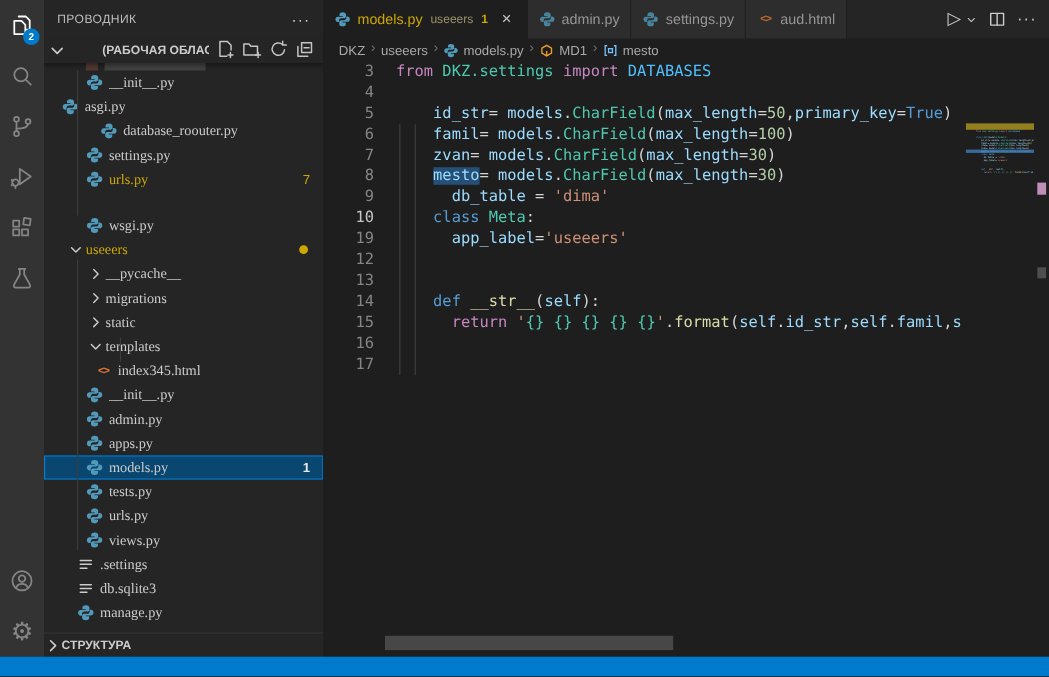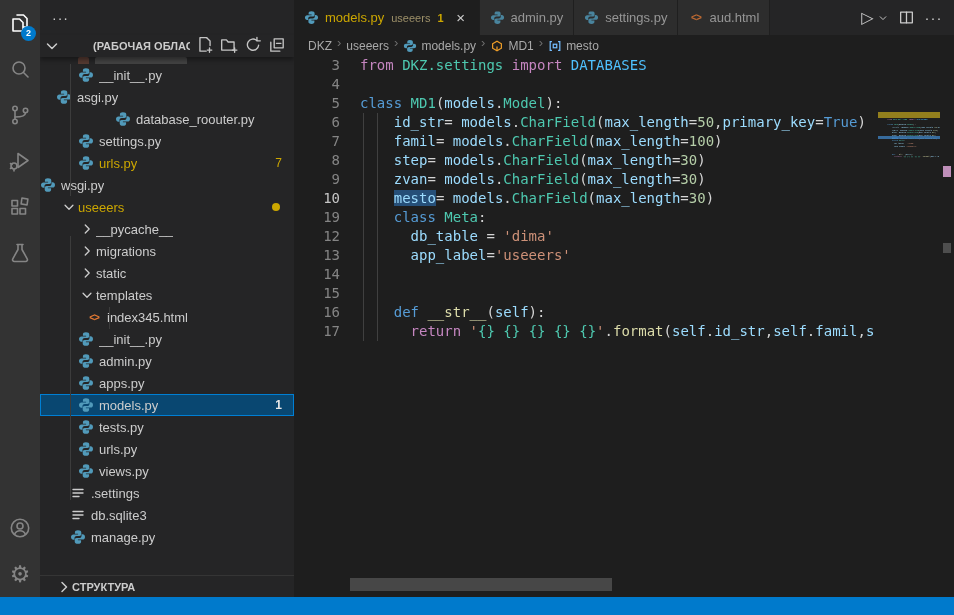--- a/index.html
+++ b/index.html
@@ -31,29 +31,29 @@
   #sb-section-label{flex:1;white-space:nowrap;overflow:hidden;margin-left:33px;}
   .sb-act{width:18px;height:18px;margin-left:6px;color:#c5c5c5;cursor:pointer;}
   #tree{position:absolute;left:0;top:57px;width:254px;}
   #clipped-row{height:7px;overflow:hidden;opacity:.55;display:flex;align-items:flex-start;padding-left:38px;gap:6px;}
   #clipped-row i{display:block;height:10px;width:11px;background:#7b4a3a;border-radius:2px;}
   #clipped-row b{display:block;height:10px;width:92px;background:#5a5a5a;border-radius:2px;}
   .row{position:relative;height:22px;display:flex;align-items:center;color:#cccccc;cursor:pointer;white-space:nowrap;}
   .row .chev{width:14px;height:14px;color:#cccccc;margin-right:2px;flex:none;}
   .row .chev.open svg{transform:rotate(90deg);}
   .row .fic{width:16px;height:16px;margin-right:5px;flex:none;}
-  .row .lbl{overflow:hidden;text-overflow:ellipsis;}
+  .row .lbl{overflow:hidden;text-overflow:ellipsis;font-family:Liberation Serif, serif;}
   .row.warn .lbl{color:#CCA700;}
   .row.selected{background:#094771;box-shadow:inset 0 0 0 1px #007FD4;}
   .badge-num{margin-left:auto;margin-right:12px;font-size:12px;color:#CCA700;}
   .row.selected .badge-num{color:#e8e8e8;font-weight:bold;}
   .dot{margin-left:auto;margin-right:14px;width:8px;height:8px;border-radius:50%;background:#CCA700;}
   .tree-guide{position:absolute;width:1px;background:#3c3c3c;z-index:0;}
   #sb-outline{position:absolute;left:0;bottom:0;width:254px;height:22px;border-top:1px solid #353535;
-              display:flex;align-items:center;font-size:11px;font-weight:bold;color:#cccccc;padding-left:16px;box-sizing:border-box;}
+              display:flex;align-items:center;font-size:11px;font-weight:bold;color:#cccccc;padding-left:0;box-sizing:border-box;}
   #sb-outline .chev{width:16px;height:16px;}
 
   
   #editor{position:absolute;left:294px;top:0;width:660px;height:597px;background:#1e1e1e;}
   #tabbar{position:absolute;left:0;top:0;width:660px;height:35px;background:#252526;display:flex;}
   .tab{height:35px;display:flex;align-items:center;padding:0 10px;background:#2d2d2d;color:#969696;
        font-size:13px;border-right:1px solid #1f1f1f;cursor:pointer;flex:none;}
   .tab .fic{width:15px;height:15px;margin-right:6px;opacity:.8;}
   .tab.active{background:#1e1e1e;color:#cccccc;}
   .tab.active .fic{opacity:1;}
@@ -179,20 +179,21 @@
         <div class="act-item">
           <span class="icon">
             <span class="gear-glyph">⚙</span>
           </span>
         </div>
       </div>
   </div>
 
   <div id="sidebar">
     <div id="sb-title-row">
+      <span id="sb-title">ПРОВОДНИК</span>
       <span id="sb-more">···</span>
     </div>
     <div id="sb-section">
       <span class="chev icon" id="sb-section-chev">
           <svg viewBox="0 0 16 16" fill="none" stroke="currentColor" stroke-width="1.5" stroke-linecap="round" stroke-linejoin="round">
             <path d="M3.5 6l4.5 4.5L12.5 6"></path>
           </svg>
         </span>
       <span id="sb-section-label">(РАБОЧАЯ ОБЛАСТЬ) ...</span>
       <span id="sb-actions"><span class="icon sb-act">
@@ -235,21 +236,21 @@
         </div>
         <div class="row" style="padding-left: 16px;">
           <span class="icon fic">
             <svg viewBox="0 0 16 16">
               <path fill="#519aba" d="M7.9 1.2c-2.1 0-3 .9-3 2.3v1.3h3.2v.7H3.4c-1.4 0-2.4 1-2.4 2.6s1 2.6 2.4 2.6h1.1V9.1c0-1.2 1-2.1 2.2-2.1h2.6c1.2 0 2-.8 2-2V3.5c0-1.4-1-2.3-3.4-2.3z"></path>
               <path fill="#519aba" d="M8.1 14.8c2.1 0 3-.9 3-2.3v-1.3H7.9v-.7h4.7c1.4 0 2.4-1 2.4-2.6s-1-2.6-2.4-2.6h-1.1v1.6c0 1.2-1 2.1-2.2 2.1H6.7c-1.2 0-2 .8-2 2v1.5c0 1.4 1 2.3 3.4 2.3z"></path>
             </svg>
           </span>
           <span class="lbl">asgi.py</span>
         </div>
-        <div class="row" style="padding-left: 38px; margin-left: 37px;">
+        <div class="row" style="padding-left: 51px;">
           <span class="icon fic">
             <svg viewBox="0 0 16 16">
               <path fill="#519aba" d="M7.9 1.2c-2.1 0-3 .9-3 2.3v1.3h3.2v.7H3.4c-1.4 0-2.4 1-2.4 2.6s1 2.6 2.4 2.6h1.1V9.1c0-1.2 1-2.1 2.2-2.1h2.6c1.2 0 2-.8 2-2V3.5c0-1.4-1-2.3-3.4-2.3z"></path>
               <path fill="#519aba" d="M8.1 14.8c2.1 0 3-.9 3-2.3v-1.3H7.9v-.7h4.7c1.4 0 2.4-1 2.4-2.6s-1-2.6-2.4-2.6h-1.1v1.6c0 1.2-1 2.1-2.2 2.1H6.7c-1.2 0-2 .8-2 2v1.5c0 1.4 1 2.3 3.4 2.3z"></path>
             </svg>
           </span>
           <span class="lbl">database_roouter.py</span>
         </div>
         <div class="row" style="padding-left: 38px;">
           <span class="icon fic">
@@ -263,21 +264,21 @@
         <div class="row warn" style="padding-left: 38px;">
           <span class="icon fic">
             <svg viewBox="0 0 16 16">
               <path fill="#519aba" d="M7.9 1.2c-2.1 0-3 .9-3 2.3v1.3h3.2v.7H3.4c-1.4 0-2.4 1-2.4 2.6s1 2.6 2.4 2.6h1.1V9.1c0-1.2 1-2.1 2.2-2.1h2.6c1.2 0 2-.8 2-2V3.5c0-1.4-1-2.3-3.4-2.3z"></path>
               <path fill="#519aba" d="M8.1 14.8c2.1 0 3-.9 3-2.3v-1.3H7.9v-.7h4.7c1.4 0 2.4-1 2.4-2.6s-1-2.6-2.4-2.6h-1.1v1.6c0 1.2-1 2.1-2.2 2.1H6.7c-1.2 0-2 .8-2 2v1.5c0 1.4 1 2.3 3.4 2.3z"></path>
             </svg>
           </span>
           <span class="lbl">urls.py</span>
           <span class="badge-num">7</span>
         </div>
-        <div class="row" style="">
+        <div class="row" style="padding-left: 38px; margin-top: 20px;">
           <span class="icon fic">
             <svg viewBox="0 0 16 16">
               <path fill="#519aba" d="M7.9 1.2c-2.1 0-3 .9-3 2.3v1.3h3.2v.7H3.4c-1.4 0-2.4 1-2.4 2.6s1 2.6 2.4 2.6h1.1V9.1c0-1.2 1-2.1 2.2-2.1h2.6c1.2 0 2-.8 2-2V3.5c0-1.4-1-2.3-3.4-2.3z"></path>
               <path fill="#519aba" d="M8.1 14.8c2.1 0 3-.9 3-2.3v-1.3H7.9v-.7h4.7c1.4 0 2.4-1 2.4-2.6s-1-2.6-2.4-2.6h-1.1v1.6c0 1.2-1 2.1-2.2 2.1H6.7c-1.2 0-2 .8-2 2v1.5c0 1.4 1 2.3 3.4 2.3z"></path>
             </svg>
           </span>
           <span class="lbl">wsgi.py</span>
         </div>
         <div class="row warn" style="padding-left: 22px;">
           <span class="icon chev open">
@@ -547,28 +548,26 @@
           <div class="lnum">12</div>
           <div class="lnum">13</div>
           <div class="lnum">14</div>
           <div class="lnum">15</div>
           <div class="lnum">16</div>
           <div class="lnum">17</div>
         </div>
       <div id="code-content">
           <div class="cline"><span class="k2">from </span><span class="cl">DKZ.settings</span><span class="k2"> import </span><span class="cn">DATABASES</span></div>
           <div class="cline">&nbsp;</div>
-          <div class="cline"><span class="k1">class </span><span class="cl">MD1</span><span class="pu">(</span><span class="va">models</span><span class="pu">.</span><span class="cl">Model</span><span class="pu">):</span></div>
           <div class="cline"><span class="pu">    </span><span class="va">id_str</span><span class="pu">= </span><span class="va">models</span><span class="pu">.</span><span class="cl">CharField</span><span class="pu">(</span><span class="va">max_length</span><span class="pu">=</span><span class="nu">50</span><span class="pu">,</span><span class="va">primary_key</span><span class="pu">=</span><span class="k1">True</span><span class="pu">)</span></div>
           <div class="cline"><span class="pu">    </span><span class="va">famil</span><span class="pu">= </span><span class="va">models</span><span class="pu">.</span><span class="cl">CharField</span><span class="pu">(</span><span class="va">max_length</span><span class="pu">=</span><span class="nu">100</span><span class="pu">)</span></div>
-          <div class="cline"><span class="pu">    </span><span class="va">step</span><span class="pu">= </span><span class="va">models</span><span class="pu">.</span><span class="cl">CharField</span><span class="pu">(</span><span class="va">max_length</span><span class="pu">=</span><span class="nu">30</span><span class="pu">)</span></div>
           <div class="cline"><span class="pu">    </span><span class="va">zvan</span><span class="pu">= </span><span class="va">models</span><span class="pu">.</span><span class="cl">CharField</span><span class="pu">(</span><span class="va">max_length</span><span class="pu">=</span><span class="nu">30</span><span class="pu">)</span></div>
           <div class="cline"><span class="pu">    </span><span class="va tok-sel">mesto</span><span class="pu">= </span><span class="va">models</span><span class="pu">.</span><span class="cl">CharField</span><span class="pu">(</span><span class="va">max_length</span><span class="pu">=</span><span class="nu">30</span><span class="pu">)</span></div>
+          <div class="cline"><span class="pu">      </span><span class="va">db_table</span><span class="pu"> = </span><span class="st">'dima'</span></div>
           <div class="cline"><span class="pu">    </span><span class="k1">class </span><span class="cl">Meta</span><span class="pu">:</span></div>
-          <div class="cline"><span class="pu">      </span><span class="va">db_table</span><span class="pu"> = </span><span class="st">'dima'</span></div>
           <div class="cline"><span class="pu">      </span><span class="va">app_label</span><span class="pu">=</span><span class="st">'useeers'</span></div>
           <div class="cline">&nbsp;</div>
           <div class="cline">&nbsp;</div>
           <div class="cline"><span class="pu">    </span><span class="k1">def </span><span class="fn">__str__</span><span class="pu">(</span><span class="va">self</span><span class="pu">):</span></div>
           <div class="cline"><span class="pu">      </span><span class="k2">return </span><span class="st">'</span><span class="ph">{}</span><span class="st"> </span><span class="ph">{}</span><span class="st"> </span><span class="ph">{}</span><span class="st"> </span><span class="ph">{}</span><span class="st"> </span><span class="ph">{}</span><span class="st">'</span><span class="pu">.</span><span class="fn">format</span><span class="pu">(</span><span class="va">self</span><span class="pu">.</span><span class="va">id_str</span><span class="pu">,</span><span class="va">self</span><span class="pu">.</span><span class="va">famil</span><span class="pu">,</span><span class="va">s</span></div>
         </div>
       <div class="ind-guide" style="left:69px;top:57px;height:228px"></div>
       <div class="ind-guide" style="left:83px;top:57px;height:228px"></div>
       <div id="minimap">
         <div id="mm-clone"><div id="code-content"><div class="cline"><span class="k2">from </span><span class="cl">DKZ.settings</span><span class="k2"> import </span><span class="cn">DATABASES</span></div><div class="cline">&nbsp;</div><div class="cline"><span class="k1">class </span><span class="cl">MD1</span><span class="pu">(</span><span class="va">models</span><span class="pu">.</span><span class="cl">Model</span><span class="pu">):</span></div><div class="cline"><span class="pu">    </span><span class="va">id_str</span><span class="pu">= </span><span class="va">models</span><span class="pu">.</span><span class="cl">CharField</span><span class="pu">(</span><span class="va">max_length</span><span class="pu">=</span><span class="nu">50</span><span class="pu">,</span><span class="va">primary_key</span></div><div class="cline"><span class="pu">    </span><span class="va">famil</span><span class="pu">= </span><span class="va">models</span><span class="pu">.</span><span class="cl">CharField</span><span class="pu">(</span><span class="va">max_length</span><span class="pu">=</span><span class="nu">100</span><span class="pu">)</span></div><div class="cline"><span class="pu">    </span><span class="va">step</span><span class="pu">= </span><span class="va">models</span><span class="pu">.</span><span class="cl">CharField</span><span class="pu">(</span><span class="va">max_length</span><span class="pu">=</span><span class="nu">30</span><span class="pu">)</span></div><div class="cline"><span class="pu">    </span><span class="va">zvan</span><span class="pu">= </span><span class="va">models</span><span class="pu">.</span><span class="cl">CharField</span><span class="pu">(</span><span class="va">max_length</span><span class="pu">=</span><span class="nu">30</span><span class="pu">)</span></div><div class="cline"><span class="pu">    </span><span class="va tok-sel">mesto</span><span class="pu">= </span><span class="va">models</span><span class="pu">.</span><span class="cl">CharField</span><span class="pu">(</span><span class="va">max_length</span><span class="pu">=</span><span class="nu">30</span><span class="pu">)</span></div><div class="cline"><span class="pu">    </span><span class="k1">class </span><span class="cl">Meta</span><span class="pu">:</span></div><div class="cline"><span class="pu">      </span><span class="va">db_table</span><span class="pu"> = </span><span class="st">'dima'</span></div><div class="cline"><span class="pu">      </span><span class="va">app_label</span><span class="pu">=</span><span class="st">'useeers'</span></div><div class="cline">&nbsp;</div><div class="cline">&nbsp;</div><div class="cline"><span class="pu">    </span><span class="k1">def </span><span class="fn">__str__</span><span class="pu">(</span><span class="va">self</span><span class="pu">):</span></div><div class="cline"><span class="pu">      </span><span class="k2">return </span><span class="st">'</span><span class="ph">{}</span><span class="st"> </span><span class="ph">{}</span><span class="st"> </span><span class="ph">{}</span><span class="st"> </span><span class="ph">{}</span><span class="st"> </span><span class="ph">{}</span><span class="st">'</span><span class="pu">.</span><span class="fn">format</span><span class="pu">(</span><span class="va">self</span><span class="pu">.</span><span class="va">id_str</span></div></div></div>

